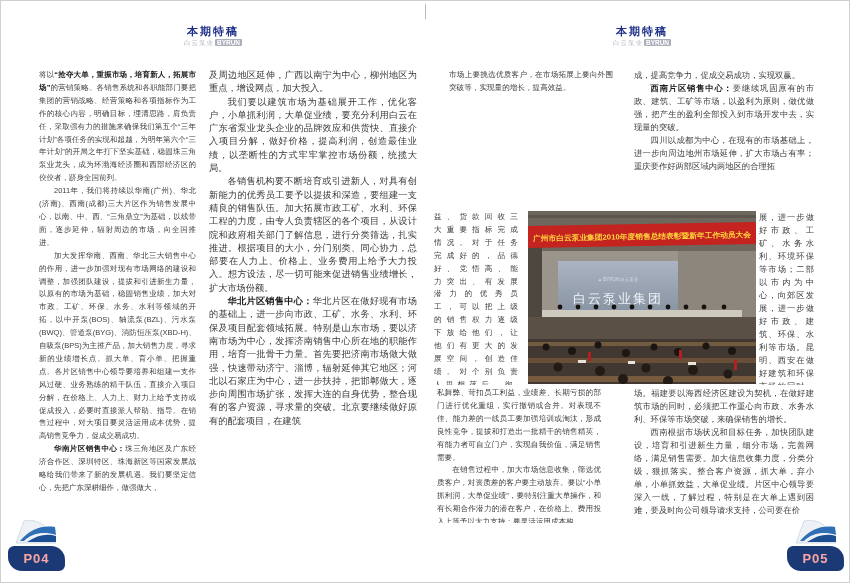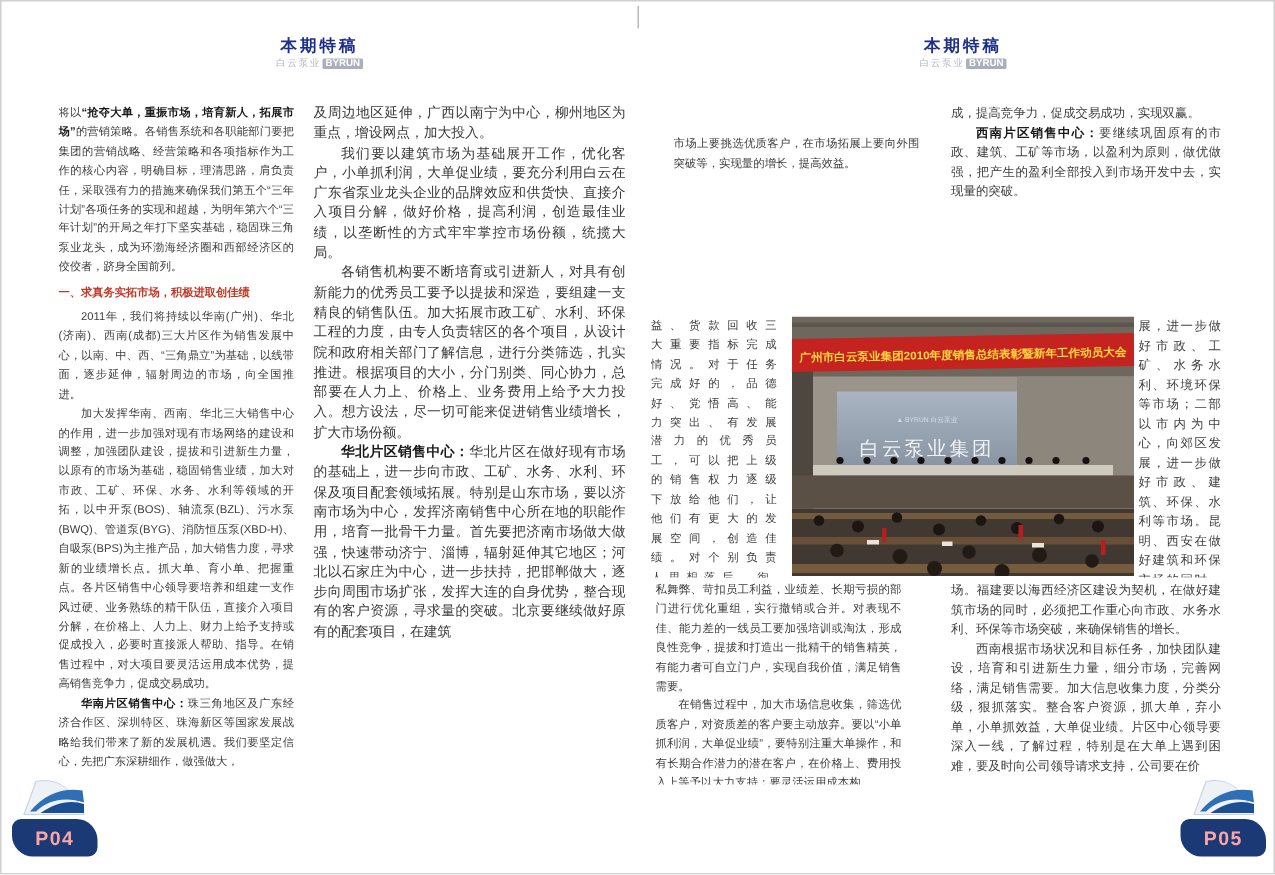--- a/index.html
+++ b/index.html
@@ -21,21 +21,21 @@
     padding:0 2px;border-radius:1px;margin-left:1px;font-size:6.5px;letter-spacing:0;}
   .col{position:absolute;text-align:justify;color:#3d3d3d;overflow:hidden;}
   .col p{margin:0;}
   .ind{text-indent:2em;}
   .lead{color:#1a1a1a;}
   .red{color:#c13a28;font-weight:bold;margin-top:4px !important;margin-bottom:3px !important;}
   
   #lc1{left:5px;top:48px;width:157px;height:442px;font-size:7.5px;line-height:12.9px;}
   #lc2{left:175px;top:48px;width:208px;height:465px;font-size:9.2px;line-height:13.3px;color:#383838;}
   
-  #rc1-top{left:18px;top:48px;width:164px;height:142px;font-size:7.6px;line-height:12.9px;margin-top:21px;}
+  #rc1-top{left:18px;top:48px;width:164px;height:142px;font-size:7.6px;line-height:12.9px;}
   #rc1-nar{left:3px;top:190px;width:88px;height:174px;font-size:7.6px;line-height:12.9px;letter-spacing:4.2px;}
   #rc1-bot{left:6px;top:366px;width:164px;height:136px;font-size:7.6px;line-height:12.9px;}
   #rc2-top{left:203px;top:48px;width:180px;height:142px;font-size:8.3px;line-height:13px;}
   #rc2-nar{left:328px;top:190px;width:55px;height:174px;font-size:8.3px;line-height:13px;}
   #rc2-bot{left:203px;top:366px;width:180px;height:136px;font-size:8.3px;line-height:13px;}
   
   #photo{position:absolute;left:97px;top:190px;width:228px;height:173px;}
   
   .badge{position:absolute;width:57px;height:25px;background:#1b3a75;color:#fca5a5;
     font-weight:bold;font-size:13px;letter-spacing:1px;display:flex;align-items:center;
@@ -55,21 +55,20 @@
   <div class="pg" id="pg-left">
     <div class="hdr">
       <div class="hdr-title">本期特稿</div>
       <div class="hdr-brand">
         <span>白云泵业</span><span class="hdr-tag">BYRUN</span>
       </div>
     </div>
 
     <div class="col" id="lc1">
       <p><span>将以</span><b class="lead">“抢夺大单，重振市场，培育新人，拓展市场”</b><span>的营销策略。各销售系统和各职能部门要把集团的营销战略、经营策略和各项指标作为工作的核心内容，明确目标，理清思路，肩负责任，采取强有力的措施来确保我们第五个“三年计划”各项任务的实现和超越，为明年第六个“三年计划”的开局之年打下坚实基础，稳固珠三角泵业龙头，成为环渤海经济圈和西部经济区的佼佼者，跻身全国前列。</span></p>
-      <p class="red">一、求真务实拓市场，积极进取创佳绩</p>
       <p class="ind">2011年，我们将持续以华南(广州)、华北(济南)、西南(成都)三大片区作为销售发展中心，以南、中、西、“三角鼎立”为基础，以线带面，逐步延伸，辐射周边的市场，向全国推进。</p>
       <p class="ind">加大发挥华南、西南、华北三大销售中心的作用，进一步加强对现有市场网络的建设和调整，加强团队建设，提拔和引进新生力量，以原有的市场为基础，稳固销售业绩，加大对市政、工矿、环保、水务、水利等领域的开拓，以中开泵(BOS)、轴流泵(BZL)、污水泵(BWQ)、管道泵(BYG)、消防恒压泵(XBD-H)、自吸泵(BPS)为主推产品，加大销售力度，寻求新的业绩增长点。抓大单、育小单、把握重点。各片区销售中心领导要培养和组建一支作风过硬、业务熟练的精干队伍，直接介入项目分解，在价格上、人力上、财力上给予支持或促成投入，必要时直接派人帮助、指导。在销售过程中，对大项目要灵活运用成本优势，提高销售竞争力，促成交易成功。</p>
       <p class="ind"><b class="lead">华南片区销售中心：</b><span>珠三角地区及广东经济合作区、深圳特区、珠海新区等国家发展战略给我们带来了新的发展机遇。我们要坚定信心，先把广东深耕细作，做强做大，</span></p>
     </div>
 
     <div class="col" id="lc2">
       <p>及周边地区延伸，广西以南宁为中心，柳州地区为重点，增设网点，加大投入。</p>
       <p class="ind">我们要以建筑市场为基础展开工作，优化客户，小单抓利润，大单促业绩，要充分利用白云在广东省泵业龙头企业的品牌效应和供货快、直接介入项目分解，做好价格，提高利润，创造最佳业绩，以垄断性的方式牢牢掌控市场份额，统揽大局。</p>
       <p class="ind">各销售机构要不断培育或引进新人，对具有创新能力的优秀员工要予以提拔和深造，要组建一支精良的销售队伍。加大拓展市政工矿、水利、环保工程的力度，由专人负责辖区的各个项目，从设计院和政府相关部门了解信息，进行分类筛选，扎实推进。根据项目的大小，分门别类、同心协力，总部要在人力上、价格上、业务费用上给予大力投入。想方设法，尽一切可能来促进销售业绩增长，扩大市场份额。</p>
       <p class="ind"><b class="lead">华北片区销售中心：</b><span>华北片区在做好现有市场的基础上，进一步向市政、工矿、水务、水利、环保及项目配套领域拓展。特别是山东市场，要以济南市场为中心，发挥济南销售中心所在地的职能作用，培育一批骨干力量。首先要把济南市场做大做强，快速带动济宁、淄博，辐射延伸其它地区；河北以石家庄为中心，进一步扶持，把邯郸做大，逐步向周围市场扩张，发挥大连的自身优势，整合现有的客户资源，寻求量的突破。北京要继续做好原有的配套项目，在建筑</span></p>
@@ -91,20 +90,21 @@
       <p>益、货款回收三大重要指标完成情况。对于任务完成好的，品德好、党悟高、能力突出、有发展潜力的优秀员工，可以把上级的销售权力逐级下放给他们，让他们有更大的发展空间，创造佳绩。对个别负责人思想落后、徇</p>
     </div>
     <div class="col" id="rc1-bot">
       <p>私舞弊、苛扣员工利益，业绩差、长期亏损的部门进行优化重组，实行撤销或合并。对表现不佳、能力差的一线员工要加强培训或淘汰，形成良性竞争，提拔和打造出一批精干的销售精英，有能力者可自立门户，实现自我价值，满足销售需要。</p>
       <p class="ind">在销售过程中，加大市场信息收集，筛选优质客户，对资质差的客户要主动放弃。要以“小单抓利润，大单促业绩”，要特别注重大单操作，和有长期合作潜力的潜在客户，在价格上、费用投入上等予以大力支持；要灵活运用成本构</p>
     </div>
 
     <div class="col" id="rc2-top">
       <p>成，提高竞争力，促成交易成功，实现双赢。</p>
       <p class="ind"><b class="lead">西南片区销售中心：</b><span>要继续巩固原有的市政、建筑、工矿等市场，以盈利为原则，做优做强，把产生的盈利全部投入到市场开发中去，实现量的突破。</span></p>
+      <p class="ind">四川以成都为中心，在现有的市场基础上，进一步向周边地州市场延伸，扩大市场占有率；重庆要作好两部区域内两地区的合理拓</p>
     </div>
     <div class="col" id="rc2-nar">
       <p>展，进一步做好市政、工矿、水务水利、环境环保等市场；二部以市内为中心，向郊区发展，进一步做好市政、建筑、环保、水利等市场。昆明、西安在做好建筑和环保市场的同时，要趁势而上，快速突破建筑市</p>
     </div>
     <div class="col" id="rc2-bot">
       <p>场。福建要以海西经济区建设为契机，在做好建筑市场的同时，必须把工作重心向市政、水务水利、环保等市场突破，来确保销售的增长。</p>
       <p class="ind">西南根据市场状况和目标任务，加快团队建设，培育和引进新生力量，细分市场，完善网络，满足销售需要。加大信息收集力度，分类分级，狠抓落实。整合客户资源，抓大单，弃小单，小单抓效益，大单促业绩。片区中心领导要深入一线，了解过程，特别是在大单上遇到困难，要及时向公司领导请求支持，公司要在价</p>
     </div>
 
     <svg id="photo" viewBox="0 0 228 173" xmlns="http://www.w3.org/2000/svg">

